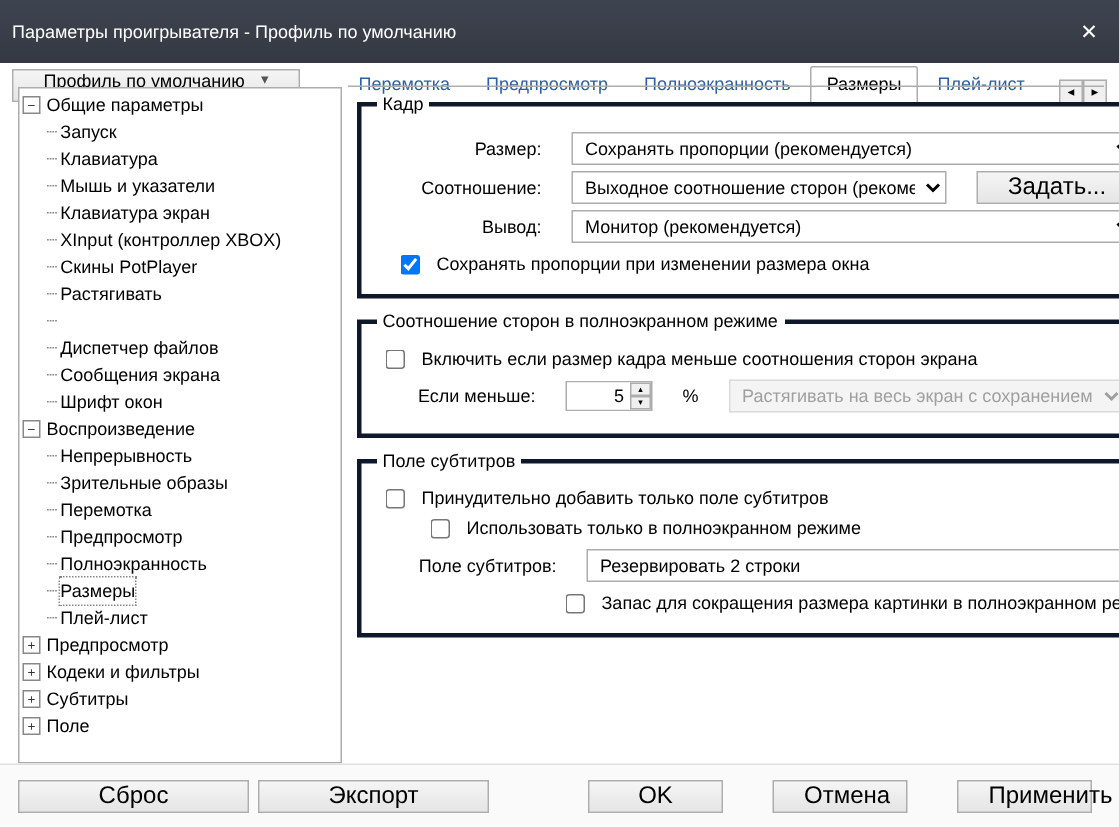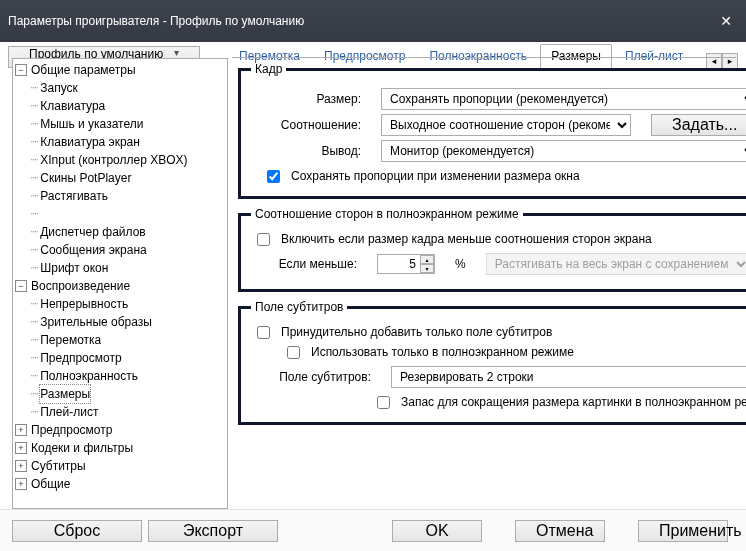--- a/index.html
+++ b/index.html
@@ -36,21 +36,21 @@
 .btn { height: 22px; border: 1px solid #adadad; background: linear-gradient(#f5f5f5,#e5e5e5); padding: 0 20px; font-size: 16px; font-family: inherit; }
 .chkrow { display: flex; align-items: center; gap: 11px; padding: 3px 0 3px 16px; }
 .chkrow.indent { padding-left: 36px; }
 .chkrow input[type=checkbox] { width: 13px; height: 13px; }
 .spin { display: inline-flex; align-items: center; border: 1px solid #adadad; height: 20px; }
 .spin input { width: 42px; border: none; text-align: right; padding-right: 4px; font-size: 12px; height: 18px; outline: none; }
 .spin .btns { display: flex; flex-direction: column; }
 .spin .btns button { height: 9px; width: 14px; font-size: 6px; line-height: 6px; padding: 0; border: 1px solid #adadad; background: #f0f0f0; }
 .sel.disabled { background: #f0f0f0; color: #777; border-color: #ccc; }
 .footer { position: absolute; bottom: 0; left: 0; right: 0; height: 42px; border-top: 1px solid #e0e0e0; display: flex; align-items: center; padding: 0 12px; background: #fafafa; }
-.footer .btn { width: 130px; margin-right: 6px; }
+.footer .btn { width: 154px; margin-right: 6px; }
 .footer .right { margin-left: auto; display: flex; gap: 6px; }
 .footer .right .btn { width: 90px; margin-left: 21px; }
 .tabline { border-bottom: 1px solid #adadad; margin: 0 10px 0 232px; position: absolute; top: 57px; left:0; right:0; }
 ::-webkit-scrollbar { width: 16px; }
 ::-webkit-scrollbar-track { background: #f0f0f0; }
 ::-webkit-scrollbar-thumb { background: #c8c8c8; border: 1px solid #adadad; }
 ::-webkit-scrollbar-button { background: #e5e5e5; border: 1px solid #adadad; height: 16px; }
 </style>
 </head>
 <body>
@@ -238,21 +238,21 @@
           </li>
         <li>
             <div class="row">
               <span class="toggle">+</span>
               <span>Субтитры</span>
             </div>
           </li>
         <li>
             <div class="row">
               <span class="toggle">+</span>
-              <span>Общие</span>
+              <span>Поле</span>
             </div>
           </li>
       </ul>
     </div>
   </div>
 
   <div class="content">
     <fieldset>
       <legend>Кадр</legend>
       <div class="formrow">

